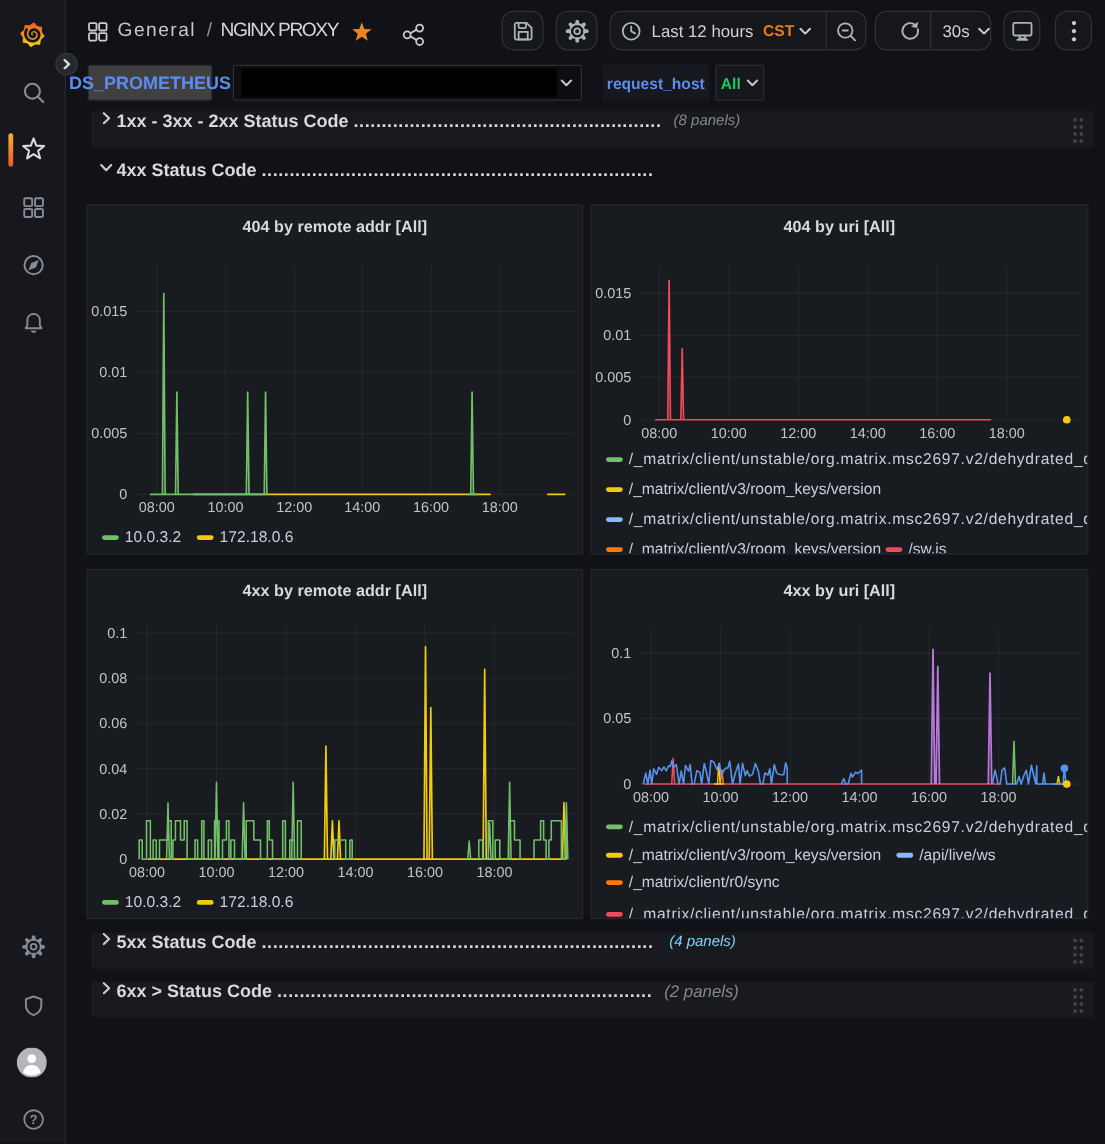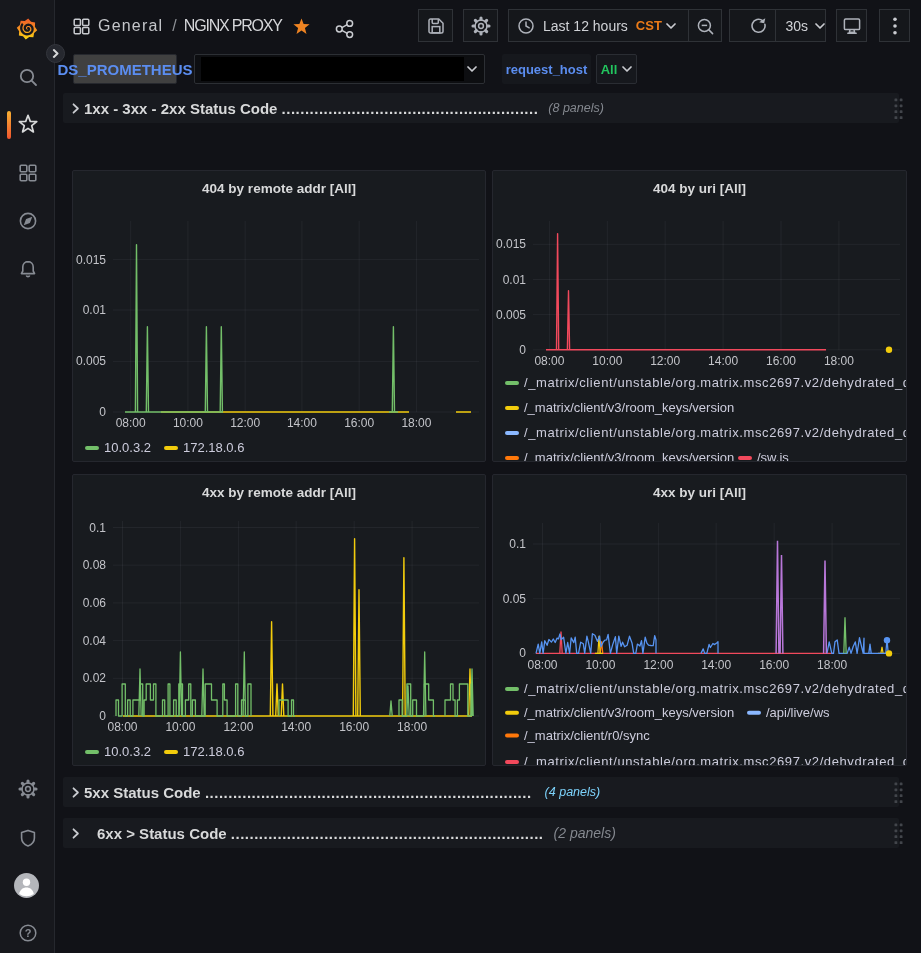--- a/index.html
+++ b/index.html
@@ -1,22 +1,22 @@
 <!DOCTYPE html>
 <html><head><meta charset="utf-8"><title>General / NGINX PROXY</title><style>
 *{margin:0;padding:0;box-sizing:border-box}
 html,body{width:921px;height:953px;background:#111217;font-family:"Liberation Sans",sans-serif;overflow:hidden}
 #app{position:relative;width:921px;height:953px;background:#111217;overflow:hidden}
 .abs{position:absolute}
 #sidebar{position:absolute;left:0;top:0;width:55px;height:953px;background:#17181d;border-right:1px solid #26282e}
-.btn{position:absolute;height:33px;top:9px;border:1px solid #2f3237;background:#15171b;border-radius:0;display:flex;align-items:center;justify-content:center;color:#d0d2d6}
+.btn{position:absolute;height:33px;top:9px;border:1px solid #2f3237;background:#15171b;border-radius:10px;display:flex;align-items:center;justify-content:center;color:#d0d2d6}
 .grp{display:flex;align-items:center}
 .vdiv{width:1px;align-self:stretch;background:#2f3237}
 .sub{position:absolute;top:54px;height:30px;border-radius:2px;display:flex;align-items:center;justify-content:center}
-.rowhdr{position:absolute;left:63px;width:836px;height:30px;display:flex;align-items:center;border-radius:2px}
+.rowhdr{position:absolute;left:76px;width:836px;height:30px;display:flex;border-radius:2px}
 .rowttl{font-size:15px;font-weight:bold;color:#d8d9da;white-space:nowrap;overflow:hidden}
 .panel{position:absolute;background:#181b1f;border:1px solid #25272e;border-radius:2px}
 text{font-family:"Liberation Sans",sans-serif}
 </style></head><body>
 <div id="app">
     <div id="sidebar">
       <div class="abs" style="left:16px;top:17px"><svg width="22" height="23" viewBox="0 0 22 23" style="">
           <defs>
             <linearGradient id="glg" x1="0" y1="0" x2="0" y2="1">
               <stop offset="0" stop-color="#ef5b28"></stop>
@@ -192,20 +192,28 @@
     <div class="abs" style="left:894px;top:97.5px"><svg width="9" height="22" viewBox="0 0 9 22" style="">
         <rect x="0.5" y="0.5" width="2.8" height="2.8" rx="0.6" fill="#42454b"></rect>
         <rect x="5.7" y="0.5" width="2.8" height="2.8" rx="0.6" fill="#42454b"></rect>
         <rect x="0.5" y="6.4" width="2.8" height="2.8" rx="0.6" fill="#42454b"></rect>
         <rect x="5.7" y="6.4" width="2.8" height="2.8" rx="0.6" fill="#42454b"></rect>
         <rect x="0.5" y="12.3" width="2.8" height="2.8" rx="0.6" fill="#42454b"></rect>
         <rect x="5.7" y="12.3" width="2.8" height="2.8" rx="0.6" fill="#42454b"></rect>
         <rect x="0.5" y="18.200000000000003" width="2.8" height="2.8" rx="0.6" fill="#42454b"></rect>
         <rect x="5.7" y="18.200000000000003" width="2.8" height="2.8" rx="0.6" fill="#42454b"></rect>
       </svg></div>
+    <div class="rowhdr" style="top:134px;">
+      <div style="width:12px;margin-left:7px;display:flex">
+        <svg width="11" height="11" viewBox="0 0 11 11" style="">
+          <polyline points="1.3199999999999998,3.52 5.5,7.92 9.68,3.52" fill="none" stroke="#c9cbd0" stroke-width="1.8" stroke-linecap="round" stroke-linejoin="round"></polyline>
+        </svg>
+      </div>
+      <div class="rowttl" style="margin-left:2px">4xx Status Code <span style="letter-spacing:0.5px">......................................................................</span></div>
+    </div>
     <div class="rowhdr" style="top:777px;background:#181a1f;">
       <div style="width:12px;margin-left:7px;display:flex">
         <svg width="11" height="11" viewBox="0 0 11 11" style="">
           <polyline points="3.52,1.3199999999999998 7.92,5.5 3.52,9.68" fill="none" stroke="#c9cbd0" stroke-width="1.8" stroke-linecap="round" stroke-linejoin="round"></polyline>
         </svg>
       </div>
       <div class="rowttl" style="margin-left:2px">5xx Status Code <span style="letter-spacing:0.5px">......................................................................</span></div>
       <span style="font-size:12.5px;font-style:italic;color:#7dd3fc;font-weight:normal;margin-left:13px">(4 panels)</span>
     </div>
     <div class="abs" style="left:894px;top:781.5px"><svg width="9" height="22" viewBox="0 0 9 22" style="">
@@ -217,21 +225,21 @@
         <rect x="5.7" y="12.3" width="2.8" height="2.8" rx="0.6" fill="#42454b"></rect>
         <rect x="0.5" y="18.200000000000003" width="2.8" height="2.8" rx="0.6" fill="#42454b"></rect>
         <rect x="5.7" y="18.200000000000003" width="2.8" height="2.8" rx="0.6" fill="#42454b"></rect>
       </svg></div>
     <div class="rowhdr" style="top:818px;background:#181a1f;">
       <div style="width:12px;margin-left:7px;display:flex">
         <svg width="11" height="11" viewBox="0 0 11 11" style="">
           <polyline points="3.52,1.3199999999999998 7.92,5.5 3.52,9.68" fill="none" stroke="#c9cbd0" stroke-width="1.8" stroke-linecap="round" stroke-linejoin="round"></polyline>
         </svg>
       </div>
-      <div class="rowttl" style="margin-left:15px">6xx &gt; Status Code <span style="letter-spacing:0.5px">...................................................................</span></div>
+      <div class="rowttl" style="margin-left:2px">6xx &gt; Status Code <span style="letter-spacing:0.5px">...................................................................</span></div>
       <span style="font-size:14px;font-style:italic;color:#84888f;font-weight:normal;margin-left:10px">(2 panels)</span>
     </div>
     <div class="abs" style="left:894px;top:822.5px"><svg width="9" height="22" viewBox="0 0 9 22" style="">
         <rect x="0.5" y="0.5" width="2.8" height="2.8" rx="0.6" fill="#42454b"></rect>
         <rect x="5.7" y="0.5" width="2.8" height="2.8" rx="0.6" fill="#42454b"></rect>
         <rect x="0.5" y="6.4" width="2.8" height="2.8" rx="0.6" fill="#42454b"></rect>
         <rect x="5.7" y="6.4" width="2.8" height="2.8" rx="0.6" fill="#42454b"></rect>
         <rect x="0.5" y="12.3" width="2.8" height="2.8" rx="0.6" fill="#42454b"></rect>
         <rect x="5.7" y="12.3" width="2.8" height="2.8" rx="0.6" fill="#42454b"></rect>
         <rect x="0.5" y="18.200000000000003" width="2.8" height="2.8" rx="0.6" fill="#42454b"></rect>

